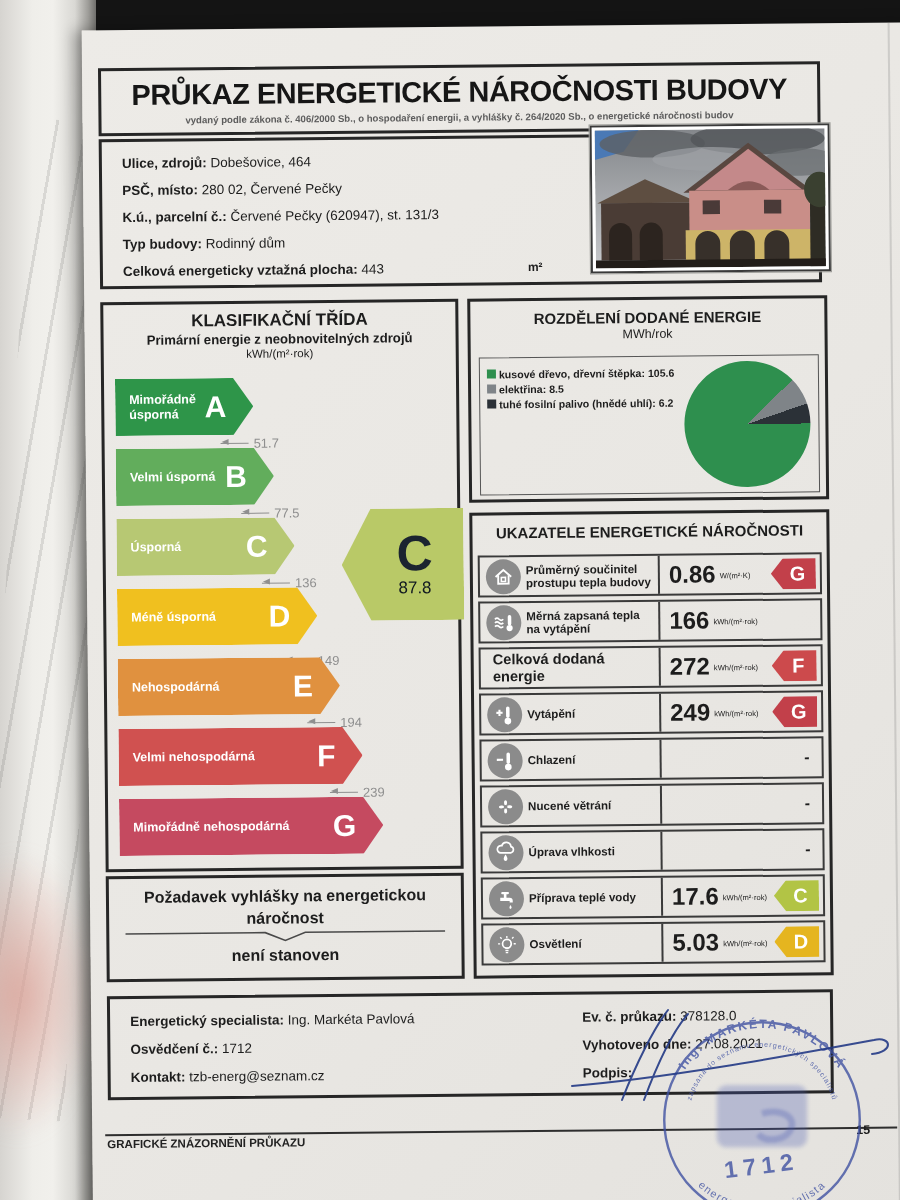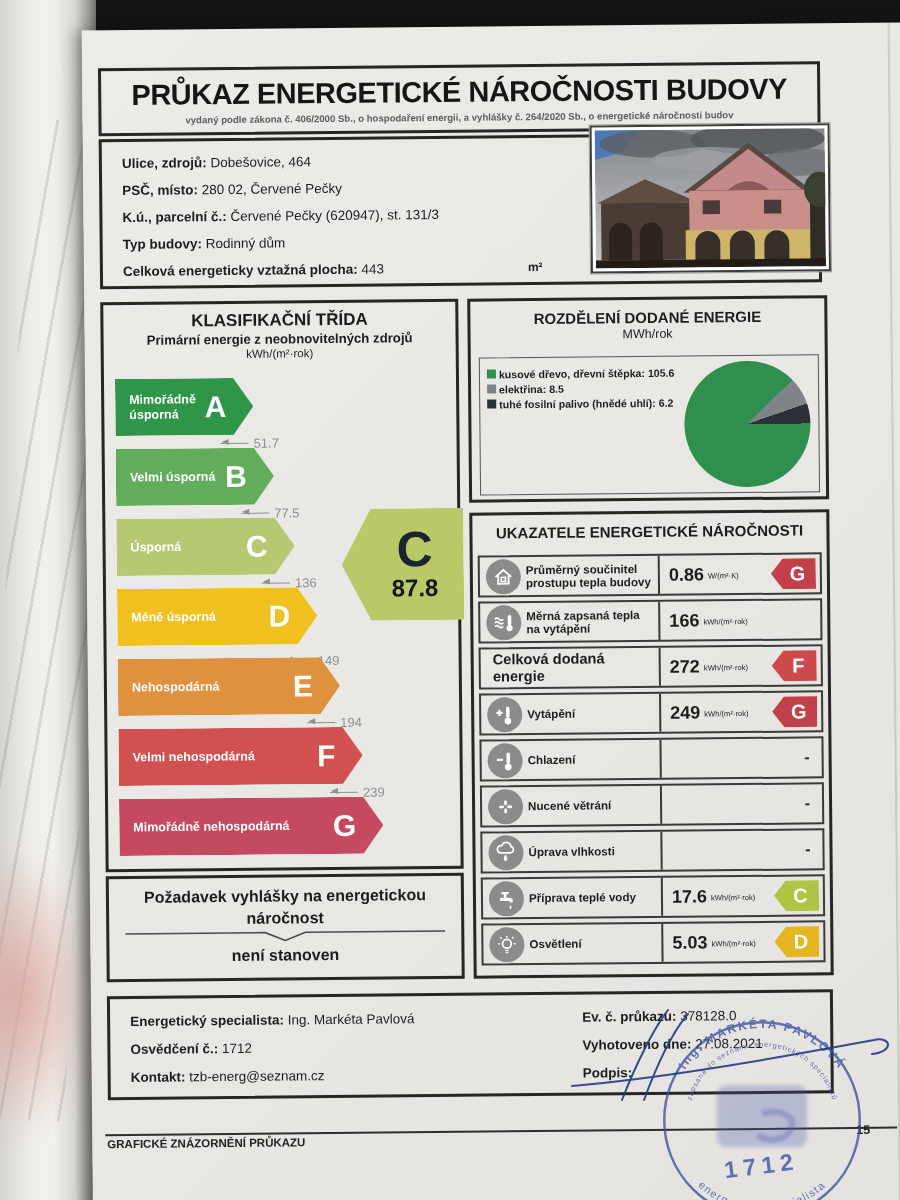--- a/index.html
+++ b/index.html
@@ -47,21 +47,21 @@
   .band .blabel{position:absolute;left:14px;top:50%;transform:translateY(-50%);font-size:12.5px;font-weight:bold;line-height:1.2;width:60%;}
   .band .bletter{position:absolute;right:27px;top:50%;transform:translateY(-50%);font-size:30px;font-weight:bold;}
   .bmark{position:absolute;display:flex;align-items:center;gap:5px;}
   .bmark .arr{width:28px;height:0;border-top:1.6px solid #8f8f8f;position:relative;}
   .bmark .arr:before{content:"";position:absolute;left:-2px;top:-4.6px;border:3.8px solid transparent;border-right:7px solid #8f8f8f;}
   .bmark .num{font-size:13px;color:#8f8f8f;text-align:right;}
   .rating-arrow{position:absolute;left:236px;top:206px;width:122px;height:112px;
     clip-path:polygon(0 50%, 24% 0, 100% 0, 100% 100%, 24% 100%);
     display:flex;flex-direction:column;align-items:center;justify-content:center;padding-left:24px;box-sizing:border-box;}
   .rating-letter{font-size:50px;font-weight:bold;color:#1b2430;line-height:.95;}
-  .rating-value{font-size:24px;font-weight:bold;color:#101820;}
+  .rating-value{font-size:17px;font-weight:normal;color:#101820;}
   
   .req-box{left:16px;top:846px;width:358px;height:106px;text-align:center;}
   .req-title{font-size:16px;font-weight:bold;padding:8px 30px 0 30px;line-height:1.35;}
   .req-notch{display:block;margin:2px auto 0;}
   .req-value{font-size:16px;font-weight:bold;margin-top:4px;}
   
   .pie-box{left:383px;top:272px;width:360px;height:204px;}
   .pie-head{text-align:center;padding-top:9px;}
   .pie-title{font-size:15px;font-weight:bold;}
   .pie-unit{font-size:12.5px;margin-top:1px;}
@@ -74,21 +74,21 @@
   .ind-box{left:383px;top:486px;width:360px;height:466px;}
   .ind-title{text-align:center;font-size:15px;font-weight:bold;padding-top:9px;}
   .ind-rows{position:absolute;left:5px;top:40px;width:344px;}
   .ind-row{position:relative;border:2px solid #3a3a3a;height:42px;margin-bottom:4px;display:flex;align-items:center;box-sizing:border-box;}
   .icon-cell{width:46px;flex:0 0 46px;display:flex;align-items:center;justify-content:center;}
   .icon-circle{width:35px;height:35px;border-radius:50%;background:#8b8b8b;display:flex;align-items:center;justify-content:center;}
   .icon-circle svg{width:25px;height:25px;}
   .ind-label{font-size:11.6px;font-weight:bold;line-height:1.15;flex:1;padding-right:4px;}
   .ind-label.big{font-size:14.6px;padding-left:12px;}
   .val-cell{width:162px;flex:0 0 162px;align-self:stretch;border-left:2px solid #3a3a3a;display:flex;align-items:center;padding-left:9px;box-sizing:border-box;}
-  .ind-value{font-size:18px;font-weight:bold;}
+  .ind-value{font-size:24px;font-weight:bold;}
   .ind-unit{font-size:7.6px;margin-left:4px;margin-top:3px;}
   .badge{margin-left:auto;margin-right:4px;width:45px;height:31px;flex:0 0 45px;
     clip-path:polygon(0 50%, 27% 0, 100% 0, 100% 100%, 27% 100%);
     display:flex;align-items:center;justify-content:center;padding-left:8px;box-sizing:border-box;
     color:#fff;font-size:20px;font-weight:bold;}
   .dash{margin-left:auto;padding-right:12px;font-size:16px;font-weight:bold;}
   
   .bottom-box{left:16px;top:966px;width:726px;height:104px;padding:15px 0 0 20px;}
   .bot-row{height:28px;font-size:13.5px;position:relative;}
   .bot-right{position:absolute;left:472px;top:15px;}

